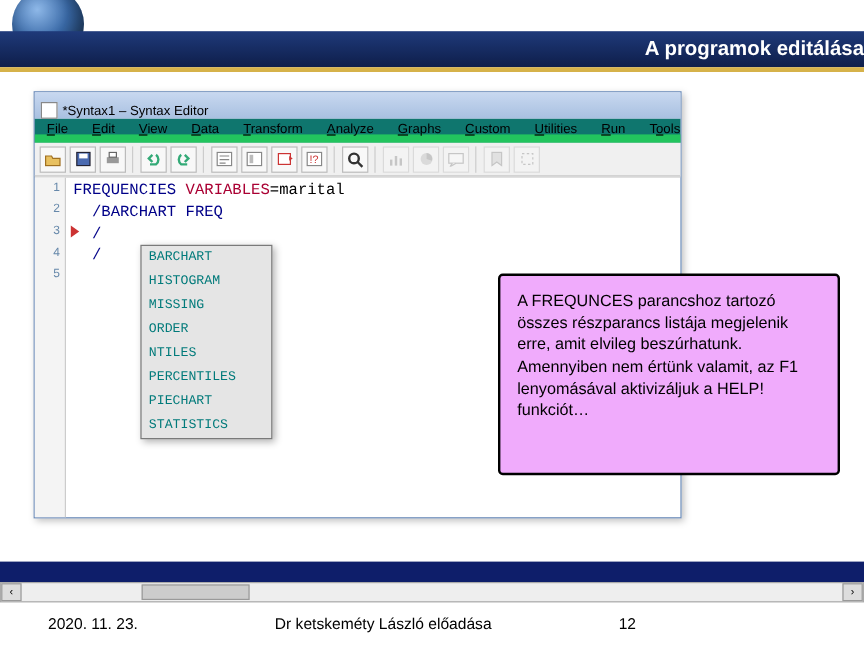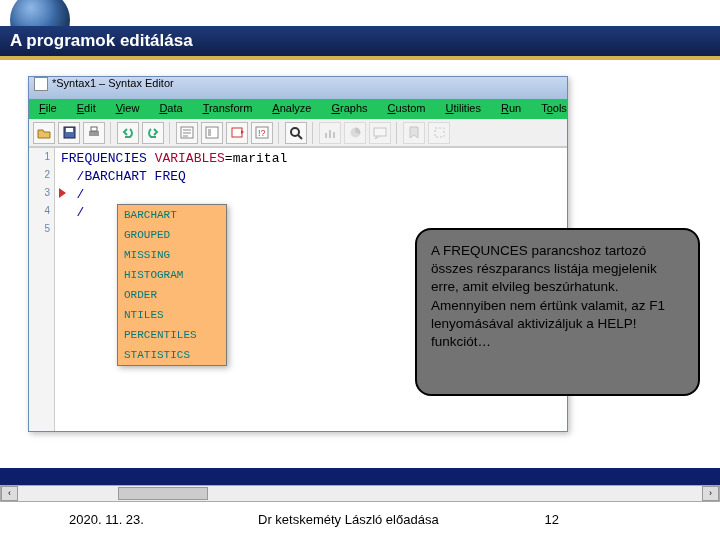--- a/index.html
+++ b/index.html
@@ -1,54 +1,54 @@
 <!DOCTYPE html>
 <html><head>
 <meta charset="utf-8">
 <style>
   * { box-sizing: border-box; margin: 0; padding: 0; }
   body { width: 720px; height: 540px; font-family: Arial, sans-serif; background: #fff; overflow: hidden; position: relative; }
   .slide { width: 720px; height: 540px; position: relative; background: #fff; }
   .header-deco { position: absolute; top: 0; left: 0; width: 720px; height: 26px; }
   .globe { position: absolute; top: -10px; left: 10px; width: 60px; height: 60px; border-radius: 50%; background: radial-gradient(circle at 35% 30%, #8eb8e8 0%, #3a6aa8 45%, #1a3860 100%); box-shadow: inset -5px -5px 15px rgba(0,0,0,.4); }
-  .title-bar { position: absolute; top: 26px; left: 0; width: 720px; height: 30px; background: linear-gradient(#1f3a7a, #0e1e4a); color: #fff; font-size: 17px; font-weight: bold; padding-left: 10px; line-height: 30px; }
+  .title-bar { position: absolute; top: 26px; left: 0; width: 720px; height: 30px; background: linear-gradient(#1f3a7a, #0e1e4a); color: #fff; font-size: 17px; font-weight: bold; padding-left: 10px; line-height: 30px; text-align: right; }
   .stripe { position: absolute; top: 56px; left: 0; width: 720px; height: 4px; background: #d6b24a; }
   .bottom-bar { position: absolute; left: 0; bottom: 55px; width: 720px; height: 17px; background: #0e1e6a; }
   .bottom-scroll { position: absolute; left: 0; bottom: 38px; width: 720px; height: 17px; background: #eee; border: 1px solid #aaa; display: flex; }
   .bottom-scroll .arrow { width: 17px; height: 15px; background: #ddd; border: 1px solid #999; font-size: 9px; text-align: center; line-height: 13px; cursor: pointer; }
   .bottom-scroll .arrow.right { margin-left: auto; }
   .bottom-scroll .thumb { width: 90px; height: 13px; background: #ccc; border: 1px solid #999; margin: 1px 0 0 100px; }
-  .footer { position: absolute; bottom: 8px; left: 0; width: 580px; height: 20px; font-size: 13px; margin-left: 29px; }
+  .footer { position: absolute; bottom: 8px; left: 0; width: 580px; height: 20px; font-size: 13px; }
   .footer .date { position: absolute; left: 40px; }
   .footer .mid { position: absolute; left: 229px; }
   .footer .num { position: absolute; right: 50px; }
   
   .win { position: absolute; top: 76px; left: 28px; width: 540px; height: 356px; border: 1px solid #6a8ab8; background: #fff; box-shadow: 2px 2px 6px rgba(0,0,0,.25); }
-  .win-title { height: 22px; background: linear-gradient(#c8d8f0, #a8c0e0); display: flex; align-items: flex-start; padding: 0 5px; font-size: 11px; gap: 4px; }
+  .win-title { height: 22px; background: linear-gradient(#c8d8f0, #a8c0e0); display: flex; align-items: flex-end; padding: 0 5px; font-size: 11px; gap: 4px; }
   .win-icon { width: 14px; height: 14px; background: #fff; border: 1px solid #888; }
-  .menubar { height: 20px; background: #22c55e; border-bottom: 2px solid #22c55e; display: flex; font-size: 11px; }
+  .menubar { height: 20px; background: #0f766e; border-bottom: 7px solid #22c55e; display: flex; font-size: 11px; }
   .menubar span { padding: 3px 10px; cursor: pointer; }
   .menubar span u { text-decoration: underline; }
   .toolbar { height: 28px; background: #f0f0f0; border-bottom: 1px solid #ccc; display: flex; align-items: center; padding: 0 4px; gap: 3px; }
   .tbtn { width: 22px; height: 22px; border: 1px solid #bbb; background: #f8f8f8; display: flex; align-items: center; justify-content: center; font-size: 11px; cursor: pointer; }
   .tsep { width: 2px; height: 22px; border-left: 1px solid #ccc; margin: 0 2px; }
   .editor-body { display: flex; height: 284px; border-top: 1px solid #ccc; }
   .gutter { width: 26px; background: #f4f4f4; border-right: 1px solid #ccc; font-size: 10px; text-align: right; padding-right: 4px; line-height: 18px; color: #68a; }
   .gutter div { height: 18px; }
   .gutter .marker { position: relative; }
   .gutter .marker::after { content: ""; position: absolute; right: -16px; top: 4px; border-left: 7px solid #cc3333; border-top: 5px solid transparent; border-bottom: 5px solid transparent; }
   .code { flex: 1; font-family: "Courier New", monospace; font-size: 13px; line-height: 18px; padding: 2px 6px; position: relative; }
   .code .l { white-space: pre; font-family: Liberation Mono, monospace; }
   .kw1 { color: #000088; }
   .kw2 { color: #aa0033; }
   .op { color: #000; }
-  .autocomplete { position: absolute; top: 56px; left: 62px; width: 110px; border: 1px solid #7a7a7a; background: #fdba74; font-size: 11px; box-shadow: 2px 2px 6px rgba(0,0,0,.3); }
+  .autocomplete { position: absolute; top: 56px; left: 62px; width: 110px; border: 1px solid #7a7a7a; background: #e5e5e5; font-size: 11px; box-shadow: 2px 2px 6px rgba(0,0,0,.3); }
   .autocomplete div { padding: 1px 6px; color: #007a7a; cursor: pointer; }
   
-  .callout { position: absolute; top: 228px; left: 415px; width: 285px; height: 168px; background: #737373; border: 2px solid #000; border-radius: 16px; padding: 12px 14px; font-size: 13.5px; line-height: 1.35; }
+  .callout { position: absolute; top: 228px; left: 415px; width: 285px; height: 168px; background: #f0abfc; border: 2px solid #000; border-radius: 4px; padding: 12px 14px; font-size: 13.5px; line-height: 1.35; }
   
   svg { display: block; }
 </style>
 </head>
 <body>
 <div class="slide">
 
   <div class="header-deco">
     <div class="globe"></div>
   </div>
@@ -177,26 +177,26 @@
         <div>5</div>
       </div>
       <div class="code">
         <div class="l"><span class="kw1">FREQUENCIES </span><span class="kw2">VARIABLES</span><span class="op">=marital</span></div>
         <div class="l"><span class="kw1">  /BARCHART FREQ</span></div>
         <div class="l"><span class="kw1">  /</span></div>
         <div class="l"><span class="kw1">  /</span></div>
         <div class="l"> </div>
         <div class="autocomplete">
           <div>BARCHART</div>
-          <div>GROUPED</div>
+          <div>HISTOGRAM</div>
           <div>MISSING</div>
-          <div>HISTOGRAM</div>
           <div>ORDER</div>
           <div>NTILES</div>
           <div>PERCENTILES</div>
+          <div>PIECHART</div>
           <div>STATISTICS</div>
         </div>
       </div>
     </div>
   </div>
 
   <div class="callout">
     <span>A FREQUNCES parancshoz tartozó összes részparancs listája megjelenik erre, amit elvileg beszúrhatunk. Amennyiben nem értünk valamit, az F1 lenyomásával aktivizáljuk a HELP! funkciót…</span>
   </div>
 

